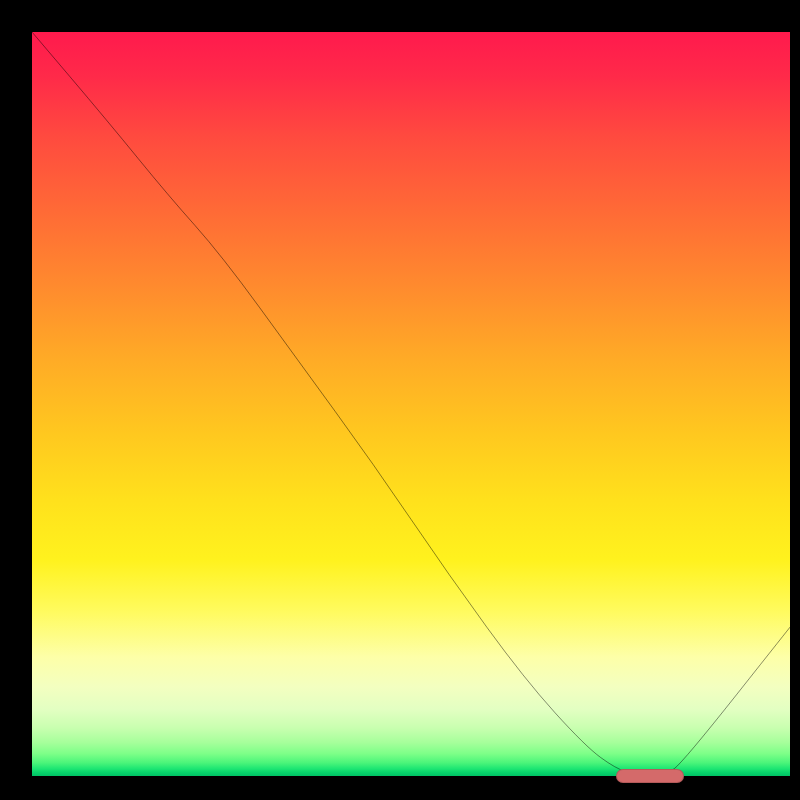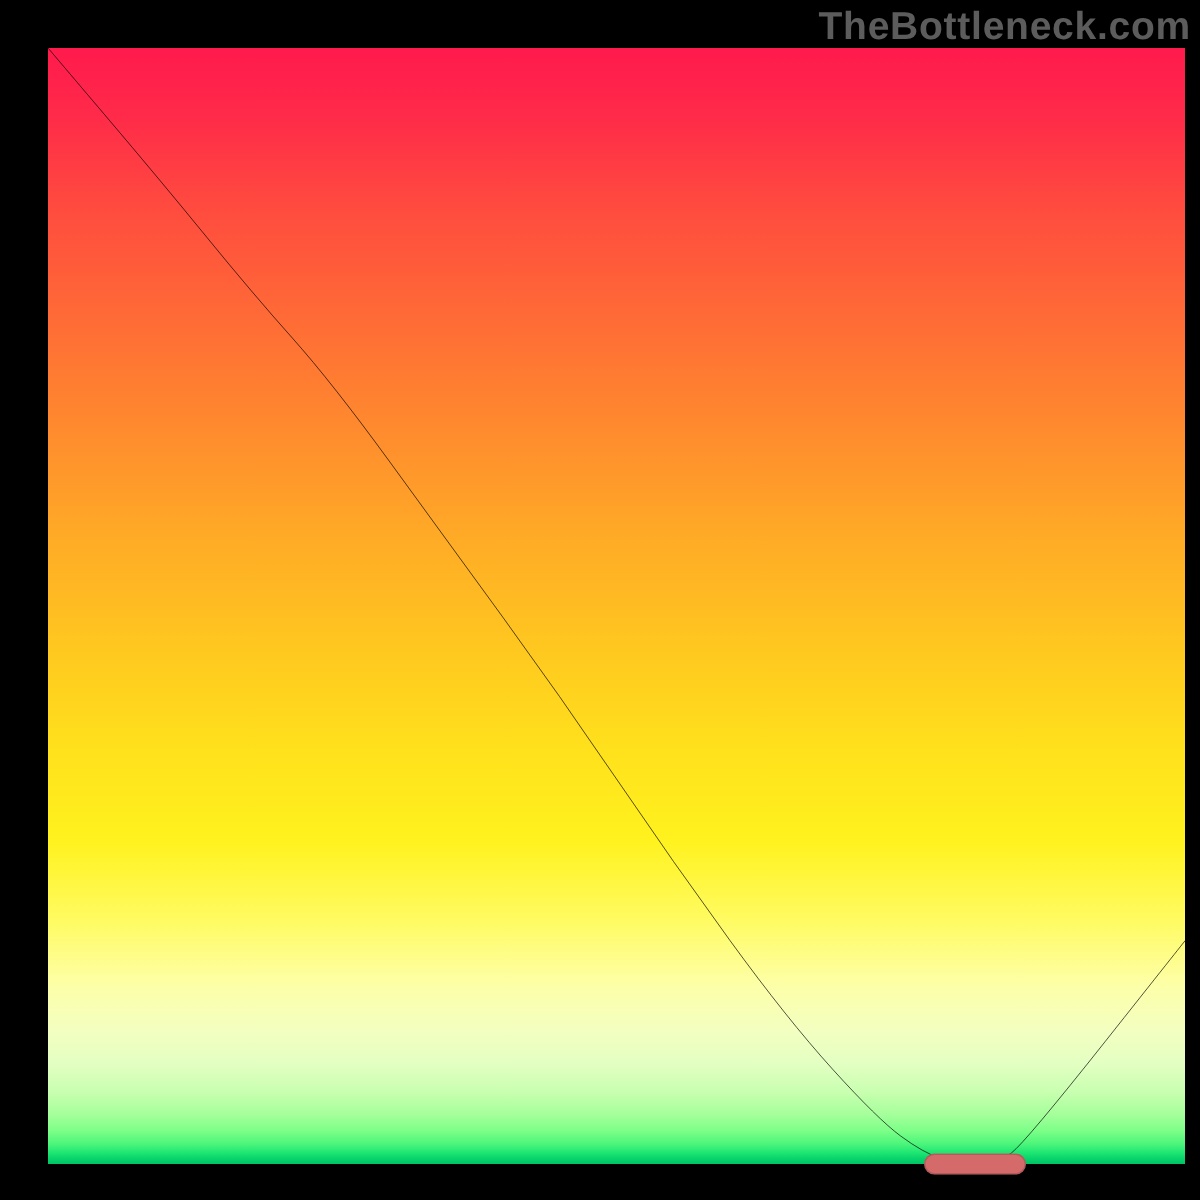--- a/index.html
+++ b/index.html
@@ -75,21 +75,20 @@
     border-radius: 7px;
     background: #d46a6a;
     box-shadow: 0 0 0 1px rgba(0,0,0,0.15) inset;
   }
 </style>
 </head>
 <body>
 
 <div class="frame">
 
-  <div class="watermark">TheBottleneck.com</div>
 
   <div class="plot-area">
 
     <div class="gradient-bg"></div>
 
     <svg class="curve" viewBox="0 0 100 100" preserveAspectRatio="none">
       <path id="curve-path" fill="none" stroke="#000000" stroke-width="0.45" vector-effect="non-scaling-stroke" stroke-linecap="round" stroke-linejoin="round" d="M 0 0 Q 0 0 5 6 Q 10 12 14 17 Q 18 21.999999999999996 21.5 26 Q 25 30.000000000000004 30 37 Q 35 43.99999999999999 40 51 Q 45 58.00000000000001 50 65.5 Q 55.00000000000001 73 60 80 Q 65 87 69 91.5 Q 73 96 75 97.5 Q 77 99 78.5 99.5 Q 80 100 81.75 100 Q 83.5 100 84.75 99 Q 86 98 93 89 T 100 80"></path>
     </svg>
 
     <div id="optimal-marker" class="marker" style="left: 583.66px; width: 68.22px; top: 737px; background: rgb(212, 106, 106);"></div>

